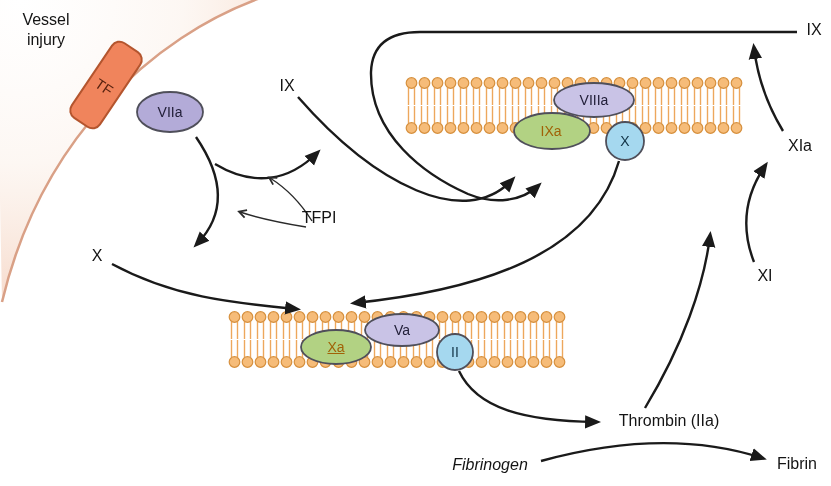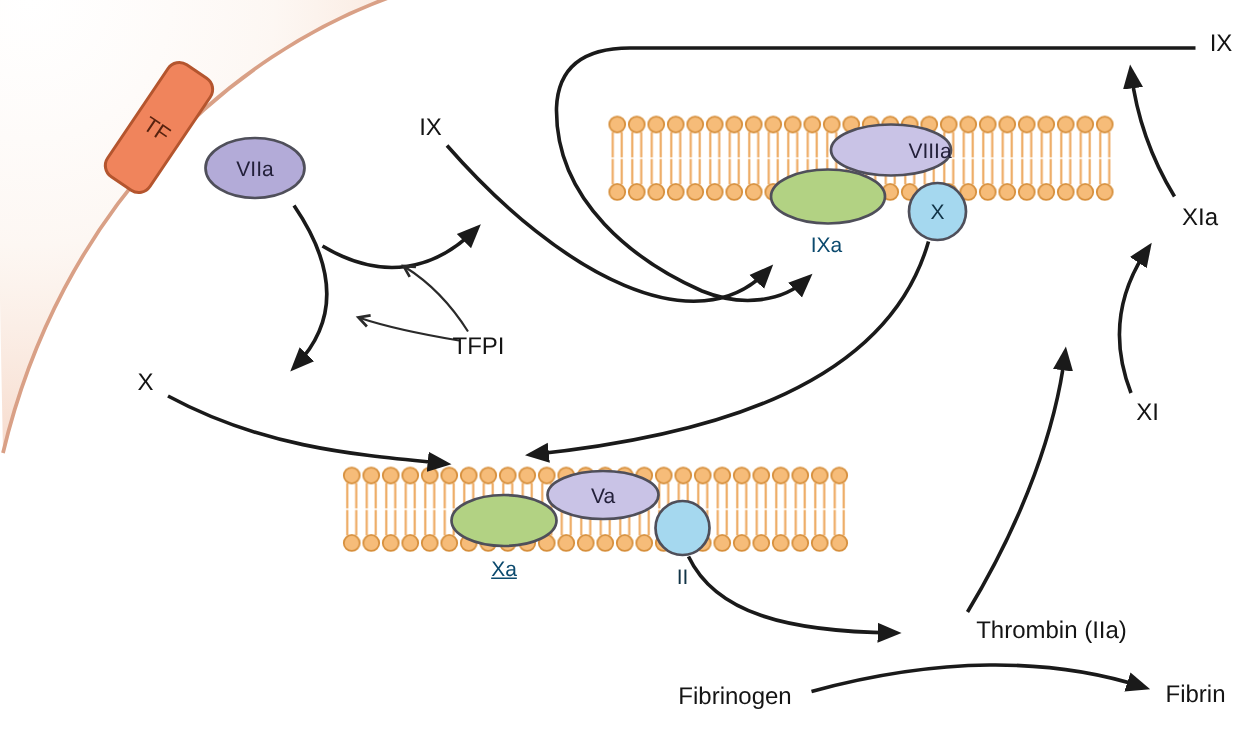--- a/index.html
+++ b/index.html
@@ -24,21 +24,21 @@
   }
   .lbl.wrap { white-space: normal; width: 66px; }
   .nlbl {
     position: absolute;
     transform: translate(-50%, -50%);
     font-size: 14px;
     white-space: nowrap;
     color: #23203a;
     text-align: center;
   }
-  .nlbl.green { color: #0c4a6e; margin-top: 32px; }
+  .nlbl.green { color: #a16207; }
   .nlbl.blue  { color: #123447; }
   .tflbl {
     position: absolute;
     transform: translate(-50%, -50%) rotate(34deg);
     font-size: 14.5px;
     color: #57220f;
     white-space: nowrap;
   }
 </style>
 </head>
@@ -102,31 +102,32 @@
 
     <ellipse cx="594" cy="100" rx="40" ry="17" fill="#c9c3e6" stroke="#4f4f5a" stroke-width="1.8"></ellipse>
     <ellipse cx="552" cy="131" rx="38" ry="18" fill="#b2d283" stroke="#4f4f5a" stroke-width="1.8"></ellipse>
     <circle cx="625" cy="141" r="19" fill="#a5d8ef" stroke="#4f4f5a" stroke-width="1.8"></circle>
 
     <ellipse cx="336" cy="347" rx="35" ry="17" fill="#b2d283" stroke="#4f4f5a" stroke-width="1.8"></ellipse>
     <ellipse cx="402" cy="330" rx="37" ry="16" fill="#c9c3e6" stroke="#4f4f5a" stroke-width="1.8"></ellipse>
     <circle cx="455" cy="352" r="18" fill="#a5d8ef" stroke="#4f4f5a" stroke-width="1.8"></circle>
   </svg>
 
+  <div class="lbl wrap" style="left:46px; top:30px;">Vessel injury</div>
   <div class="tflbl" style="left:104px; top:87px;">TF</div>
   <div class="nlbl" style="left:170px; top:112px;">VIIa</div>
   <div class="lbl" style="left:287px; top:86px;">IX</div>
   <div class="lbl" style="left:814px; top:30px;">IX</div>
   <div class="lbl" style="left:789px; top:146px;margin-left:11px;">XIa</div>
   <div class="lbl" style="left:765px; top:276px;">XI</div>
-  <div class="lbl" style="left:319px; top:232px;">TFPI</div>
+  <div class="lbl" style="left:319px; top:218px;">TFPI</div>
   <div class="lbl" style="left:97px;  top:256px;">X</div>
-  <div class="nlbl" style="left:594px; top:100px;margin-left:26px;">VIIIa</div>
+  <div class="nlbl" style="left:594px; top:100px;">VIIIa</div>
   <div class="nlbl green" style="left:551px; top:131px;">IXa</div>
   <div class="nlbl blue" style="left:625px; top:141px;">X</div>
   <div class="nlbl green" style="left:336px; top:347px;text-decoration:underline;">Xa</div>
   <div class="nlbl" style="left:402px; top:330px;">Va</div>
-  <div class="nlbl blue" style="left:455px; top:352px;margin-top:32px;">II</div>
-  <div class="lbl" style="left:669px; top:421px;margin-left:32px;">Thrombin (IIa)</div>
-  <div class="lbl" style="left:490px; top:465px;">Fibrinogen</div>
+  <div class="nlbl blue" style="left:455px; top:352px;">II</div>
+  <div class="lbl" style="left:669px; top:421px;">Thrombin (IIa)</div>
+  <div class="lbl" style="left:490px; top:465px;font-style:italic;">Fibrinogen</div>
   <div class="lbl" style="left:797px; top:464px;">Fibrin</div>
 
 </div>
 
 </body></html>

